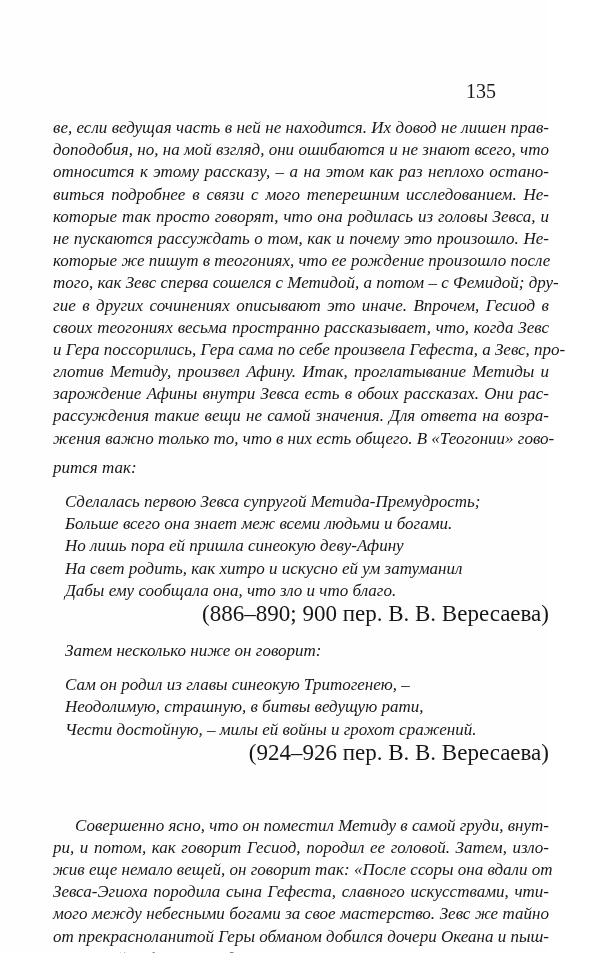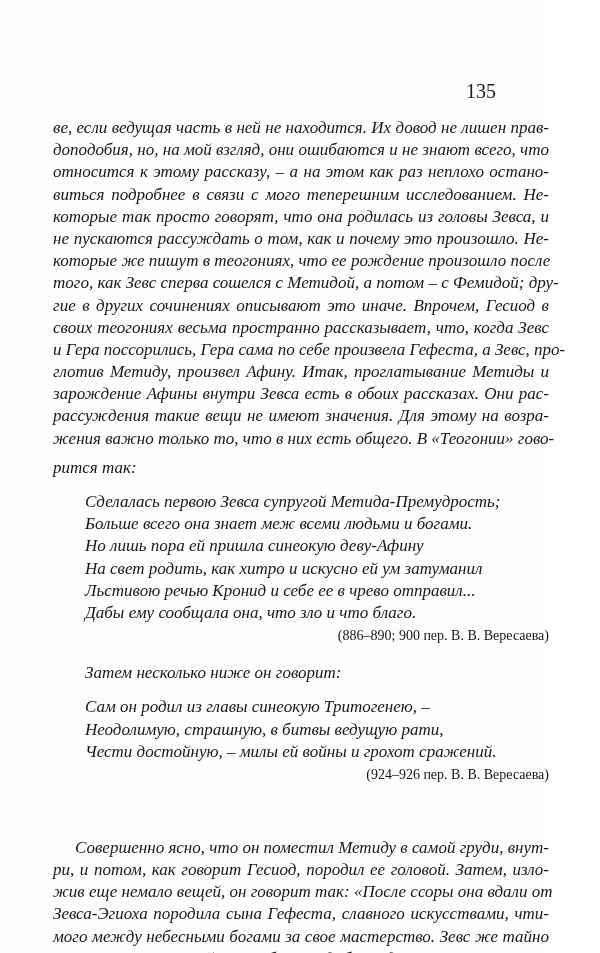--- a/index.html
+++ b/index.html
@@ -11,24 +11,24 @@
     font-size: 20px; color: #1a1a1a;
   }
   .body {
     position: absolute; left: 53px; top: 117px; width: 496px;
     font-family: "Liberation Serif", "DejaVu Serif", serif;
     font-style: italic; font-size: 17px; line-height: 22.2px;
   }
   .line { display: block; white-space: nowrap; text-align: justify; text-align-last: justify; height: 22.2px; }
   .line.last { text-align-last: left; margin-top: 7px; }
   .indent { padding-left: 22px; margin-top: 36px; }
-  .verse { margin-left: 32px; }
+  .verse { margin-left: 12px; }
   .verse .vline { display: block; white-space: nowrap; height: 22.2px; }
   .attrib {
-    display: block; text-align: right; font-style: normal; font-size: 14px;
+    display: block; text-align: right; font-style: normal; font-size: 23px;
     height: 24px; line-height: 24px;
   }
   .gap-s { height: 12px; }
   .gap-m { height: 14px; }
 </style>
 </head>
 <body>
 
 <div class="page">
   <div class="page-number">135</div>
@@ -41,33 +41,32 @@
       <span class="line">виться подробнее в связи с мого теперешним исследованием. Не-</span>
       <span class="line">которые так просто говорят, что она родилась из головы Зевса, и</span>
       <span class="line">не пускаются рассуждать о том, как и почему это произошло. Не-</span>
       <span class="line">которые же пишут в теогониях, что ее рождение произошло после</span>
       <span class="line">того, как Зевс сперва сошелся с Метидой, а потом – с Фемидой; дру-</span>
       <span class="line">гие в других сочинениях описывают это иначе. Впрочем, Гесиод в</span>
       <span class="line">своих теогониях весьма пространно рассказывает, что, когда Зевс</span>
       <span class="line">и Гера поссорились, Гера сама по себе произвела Гефеста, а Зевс, про-</span>
       <span class="line">глотив Метиду, произвел Афину. Итак, проглатывание Метиды и</span>
       <span class="line">зарождение Афины внутри Зевса есть в обоих рассказах. Они рас-</span>
-      <span class="line">рассуждения такие вещи не имеют значения. Для этому на возра-</span>
+      <span class="line">рассуждения такие вещи не самой значения. Для ответа на возра-</span>
       <span class="line">жения важно только то, что в них есть общего. В «Теогонии» гово-</span>
       <span class="line last">рится так:</span>
     </div>
 
     <div class="gap-s"></div>
 
     <div class="verse">
       <span class="vline">Сделалась первою Зевса супругой Метида-Премудрость;</span>
       <span class="vline">Больше всего она знает меж всеми людьми и богами.</span>
       <span class="vline">Но лишь пора ей пришла синеокую деву-Афину</span>
       <span class="vline">На свет родить, как хитро и искусно ей ум затуманил</span>
-      <span class="vline">Льстивою речью Кронид и себе ее в чрево отправил...</span>
       <span class="vline">Дабы ему сообщала она, что зло и что благо.</span>
     </div>
     <span class="attrib">(886–890; 900 пер. В. В. Вересаева)</span>
 
     <div class="gap-m"></div>
 
     <div class="verse">
       <span class="vline">Затем несколько ниже он говорит:</span>
     </div>
 

